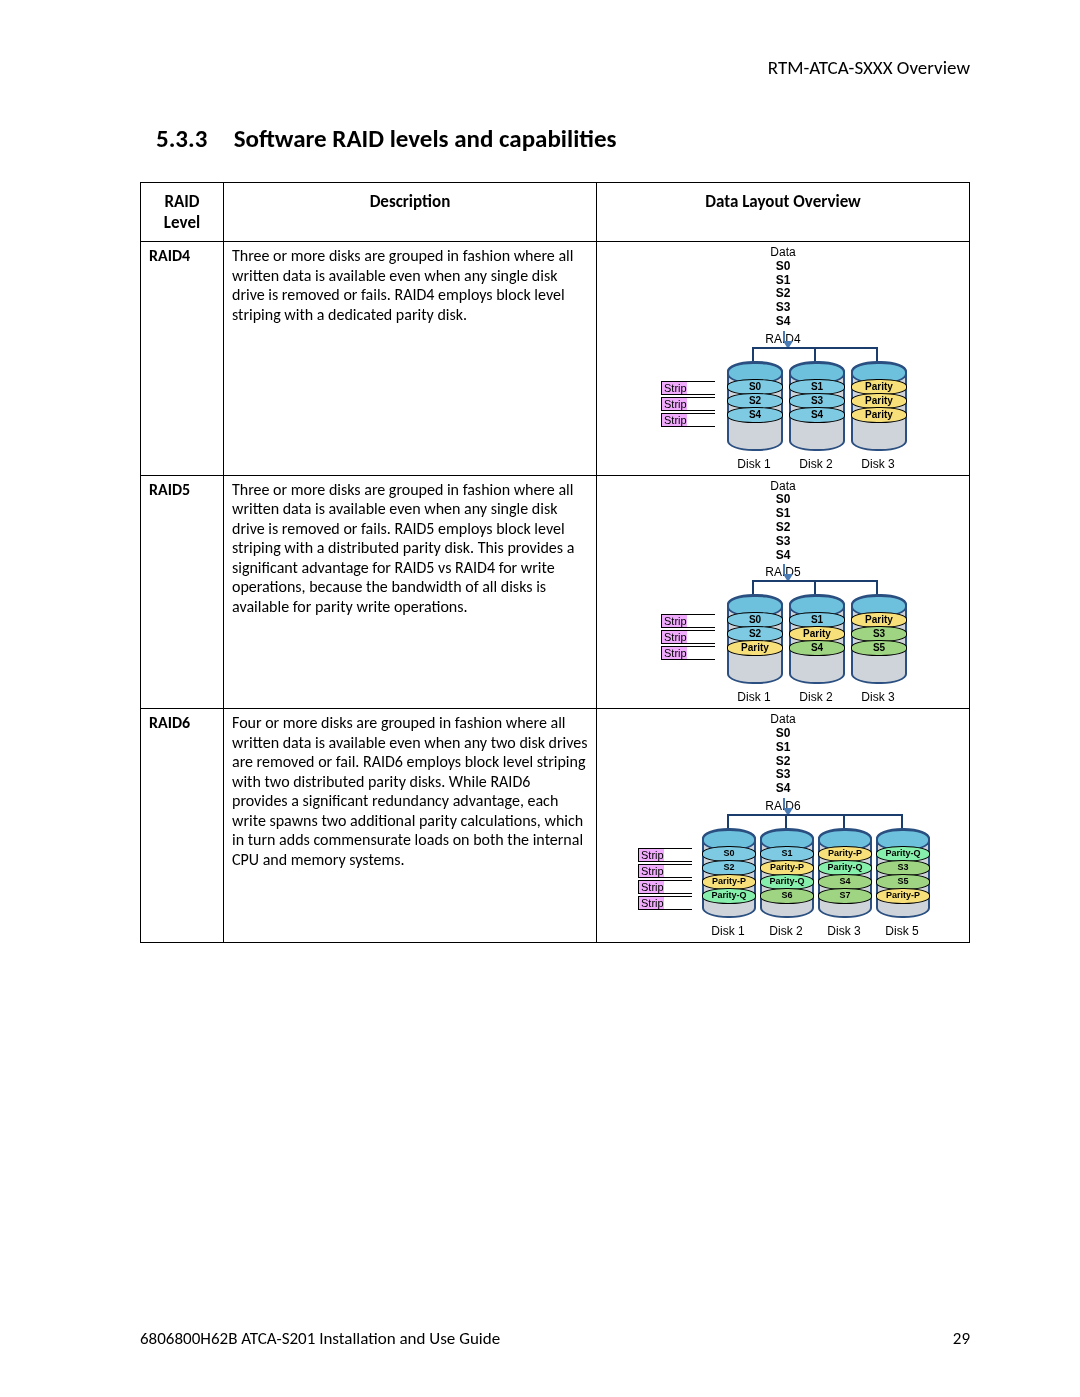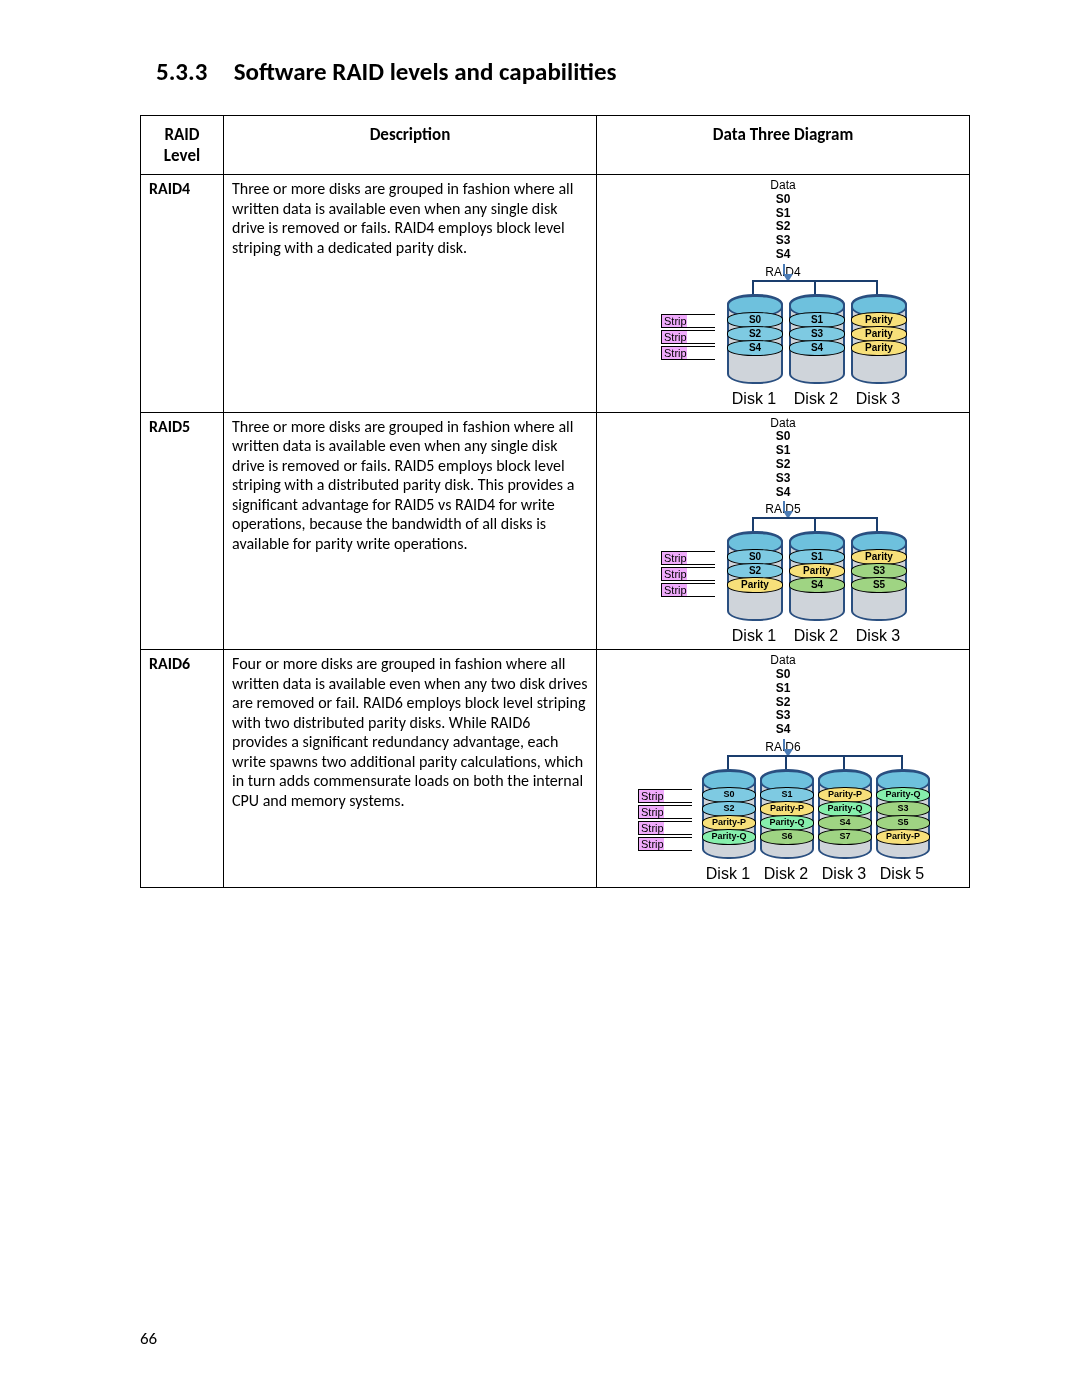--- a/index.html
+++ b/index.html
@@ -67,47 +67,48 @@
     text-align:center;
   }
   .cyl .band.pos0 { top:16px; }
   .cyl .band.pos1 { top:30px; }
   .cyl .band.pos2 { top:44px; }
   .cyl .band.pos3 { top:58px; }
   .band.blue   { background:#7ecae2; }
   .band.yellow { background:#f7e07a; }
   .band.green  { background:#9fd483; }
   .band.orange { background:#86efac; }
-  .disklbl { font-size:16px; margin-top:6px; }
+  .disklbl { font-size:12px; margin-top:6px; }
   .w4 .disk { width:52px; }
   .w4 .cyl { width:50px; }
   .w4 .cyl .band { font-size:9px; }
   .w4 .disksrow { gap:6px; }
   .footer {
     position:absolute; left:140px; right:110px; bottom:48px;
     display:flex; justify-content:space-between; font-size:17px;
   }
 </style>
 </head>
 <body>
 
 <div class="page">
 
+  <div class="hdr">RTM-ATCA-SXXX Overview</div>
 
   <h2 class="sec">
     <span class="num">5.3.3</span>
     <span>Software RAID levels and capabilities</span>
   </h2>
 
   <table class="raid">
     <thead>
       <tr>
         <th>RAID Level</th>
         <th>Description</th>
-        <th>Data Three Diagram</th>
+        <th>Data Layout Overview</th>
       </tr>
     </thead>
     <tbody id="raid-body">
         <tr>
           <td>RAID4</td>
           <td>Three or more disks are grouped in fashion where all written data is available even when any single disk drive is removed or fails.  RAID4 employs block level striping with a dedicated parity disk.</td>
           <td>
             <div class="diagram">
               <div class="datacol">
                 <div class="lbl">Data</div>
@@ -290,16 +291,17 @@
                   <div class="disklbl">Disk 5</div>
                 </div>
               </div>
             </div>
           </td>
         </tr>
       </tbody>
   </table>
 
   <div class="footer">
-    <span>66</span>
+    <span>6806800H62B ATCA-S201 Installation and Use Guide</span>
+    <span>29</span>
   </div>
 
 </div>
 
 </body></html>

